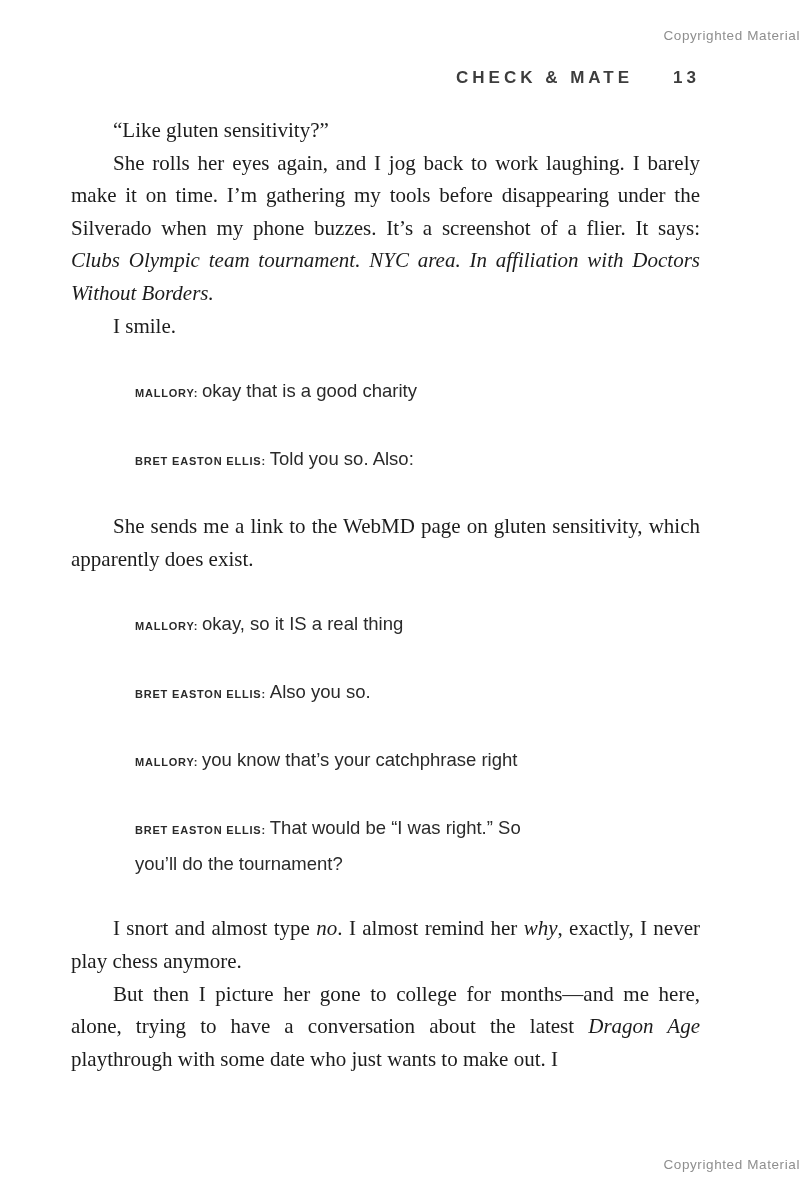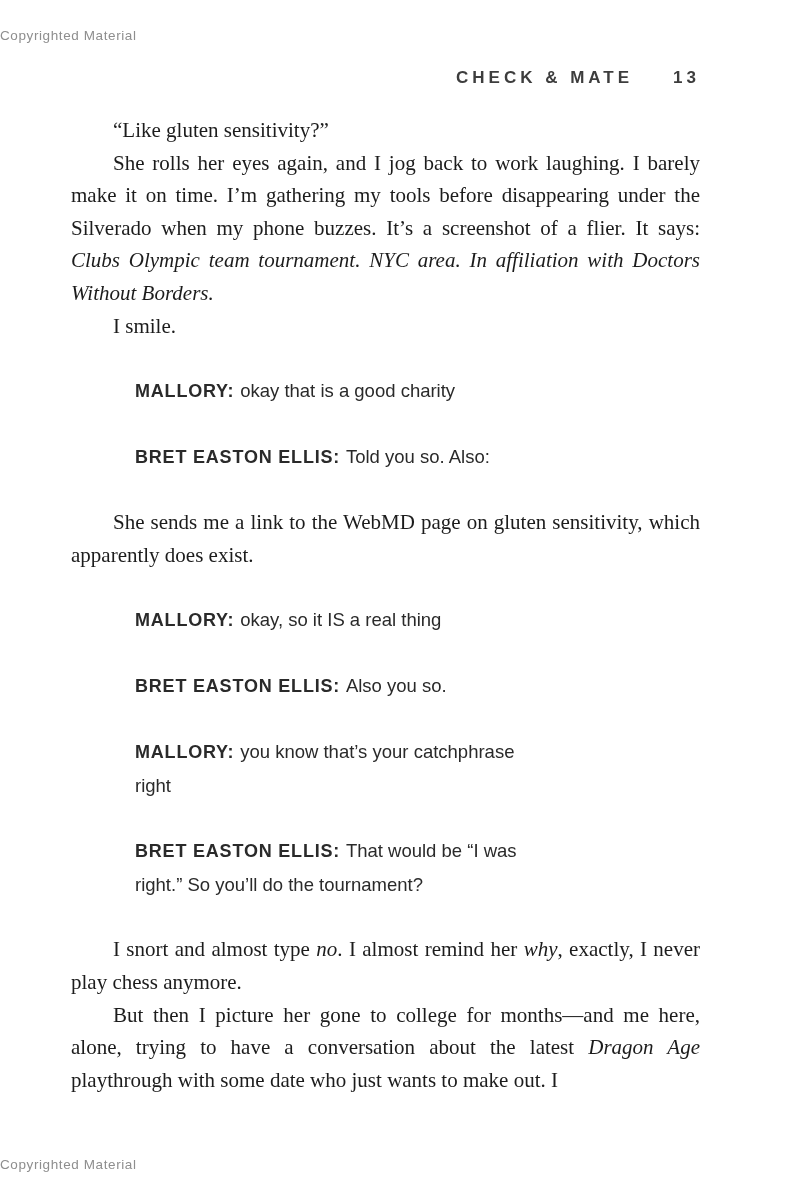--- a/index.html
+++ b/index.html
@@ -13,21 +13,21 @@
     height: 1200px;
     background: #ffffff;
     overflow: hidden;
     color: #1c1c1c;
   }
   .copyright {
     font-family: "Liberation Sans", sans-serif;
     font-size: 13.5px;
     letter-spacing: 0.6px;
     color: #8e8e8e;
-    text-align: left;
+    text-align: right;
   }
   .copyright-top { padding-top: 28px; }
   .copyright-bottom {
     position: absolute;
     left: 0;
     right: 0;
     bottom: 28px;
   }
   .running-header {
     margin-top: 25px;
@@ -61,21 +61,21 @@
     margin: 32px 0 32px 64px;
     max-width: 400px;
     font-family: "Liberation Sans", sans-serif;
     font-size: 18.5px;
     line-height: 33px;
     color: #2a2a2a;
     text-indent: 0;
     text-align: left;
   }
   .speaker {
-    font-size: 18px;
+    font-size: 11px;
     font-weight: 700;
     letter-spacing: 0.8px;
     color: #2a2a2a;
   }
 </style>
 </head>
 <body>
 
 <div class="page">
 

